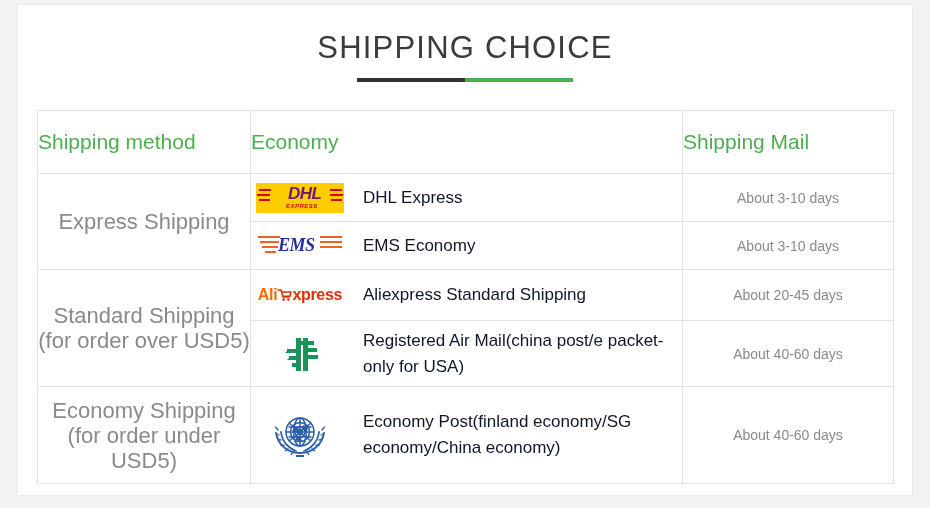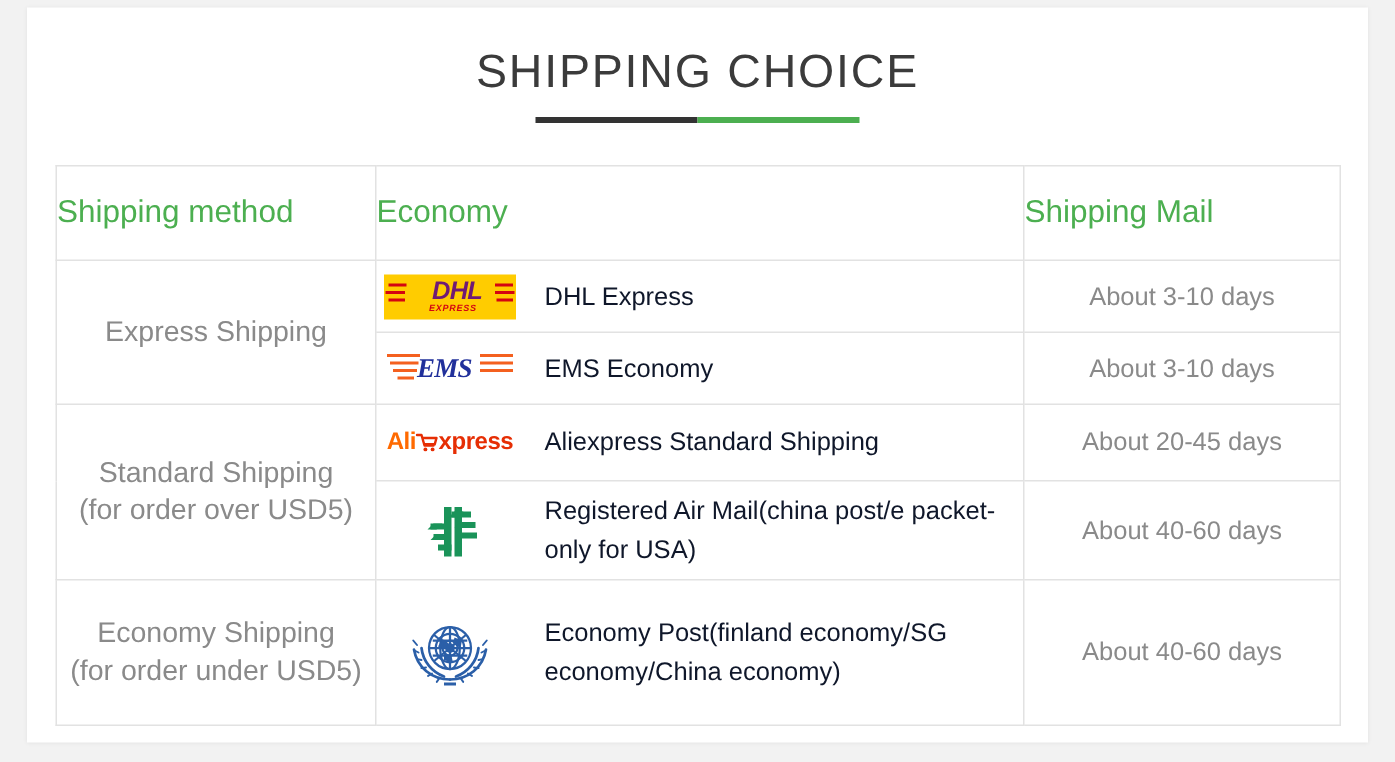--- a/index.html
+++ b/index.html
@@ -66,28 +66,28 @@
     height: 62px;
     text-align: left;
     color: #4caf50;
     font-size: 21px;
     font-weight: 400;
   }
 
   .method-cell {
     text-align: center;
     color: #8a8a8a;
-    font-size: 19px;
+    font-size: 22px;
     line-height: 25px;
     padding: 6px 8px;
   }
   .time-cell {
     text-align: center;
     color: #8a8a8a;
-    font-size: 17px;
+    font-size: 14px;
     padding: 6px 8px;
   }
   .courier-cell {
     padding: 6px 10px 6px 14px;
   }
   .courier-inner {
     display: flex;
     align-items: center;
     gap: 14px;
   }

